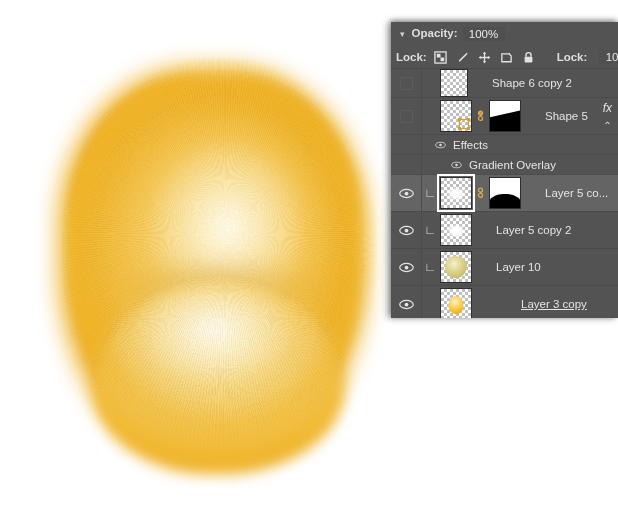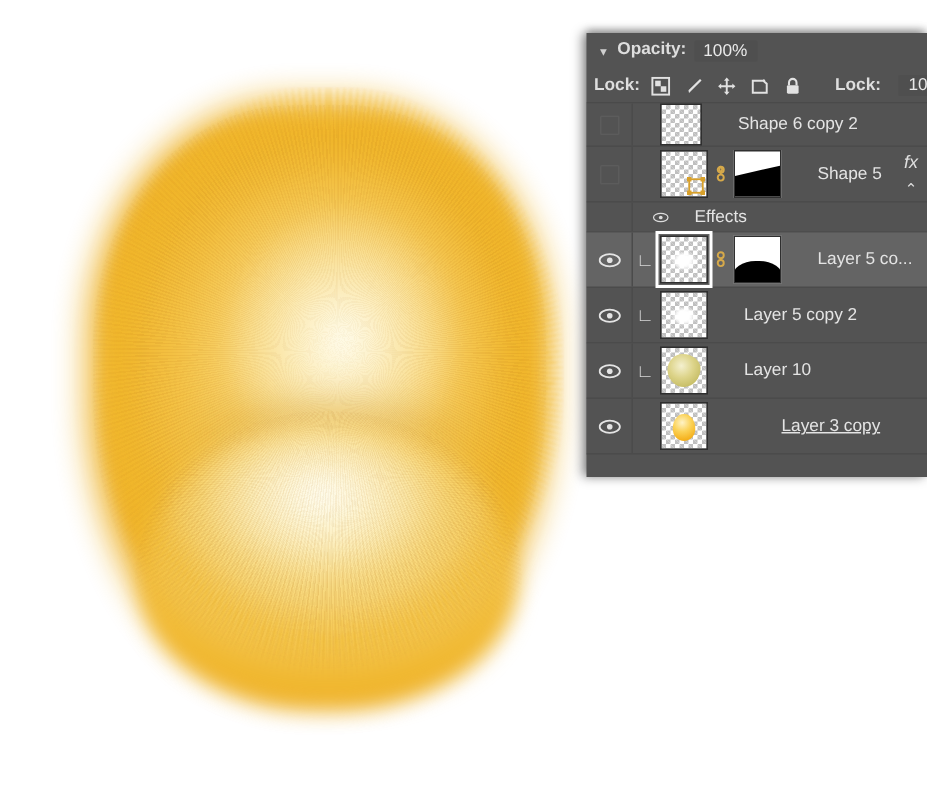--- a/index.html
+++ b/index.html
@@ -194,21 +194,21 @@
   }
   .fx-cell .caret{font-style:normal;font-size:10px;}
 
   
   .effect-row{
     height:19px;display:flex;align-items:center;background:#535353;
     border-bottom:1px solid #4d4d4d;
   }
   .effect-row .spacer{width:30px;min-width:30px;height:100%;border-right:1px solid #4b4b4b;}
   .effect-row .eyeS{width:11px;height:8px;margin-left:13px;}
-  .effect-row .elabel{margin-left:17px;font-size:11.5px;color:#e4e4e4;}
+  .effect-row .elabel{margin-left:7px;font-size:11.5px;color:#e4e4e4;}
   .effect-row.indent .eyeS{margin-left:29px;}
 
   
   .ghost-eye{
     width:11px;height:11px;border:1px solid #5f5f5f;border-radius:1px;opacity:.75;
   }
 </style>
 </head>
 <body>
 
@@ -306,20 +306,28 @@
 
   <div class="effect-row">
     <div class="spacer"></div>
     <svg class="eyeS" viewBox="0 0 16 10">
       <ellipse cx="8" cy="5" rx="7" ry="4" fill="none" stroke="#dcdcdc" stroke-width="1.2"></ellipse>
       <circle cx="8" cy="5" r="1.8" fill="#dcdcdc"></circle>
     </svg>
     <span class="elabel">Effects</span>
   </div>
 
+  <div class="effect-row indent">
+    <div class="spacer"></div>
+    <svg class="eyeS" viewBox="0 0 16 10">
+      <ellipse cx="8" cy="5" rx="7" ry="4" fill="none" stroke="#dcdcdc" stroke-width="1.2"></ellipse>
+      <circle cx="8" cy="5" r="1.8" fill="#dcdcdc"></circle>
+    </svg>
+    <span class="elabel">Gradient Overlay</span>
+  </div>
 
   <div class="layer-row selected">
     <div class="eye-cell">
       <svg class="eye" viewBox="0 0 16 11">
         <ellipse cx="8" cy="5.5" rx="7.2" ry="4.3" fill="none" stroke="#e4e4e4" stroke-width="1.3"></ellipse>
         <circle cx="8" cy="5.5" r="2" fill="#e4e4e4"></circle>
       </svg>
     </div>
     <div class="clip-cell">∟</div>
     <div class="thumbs">

